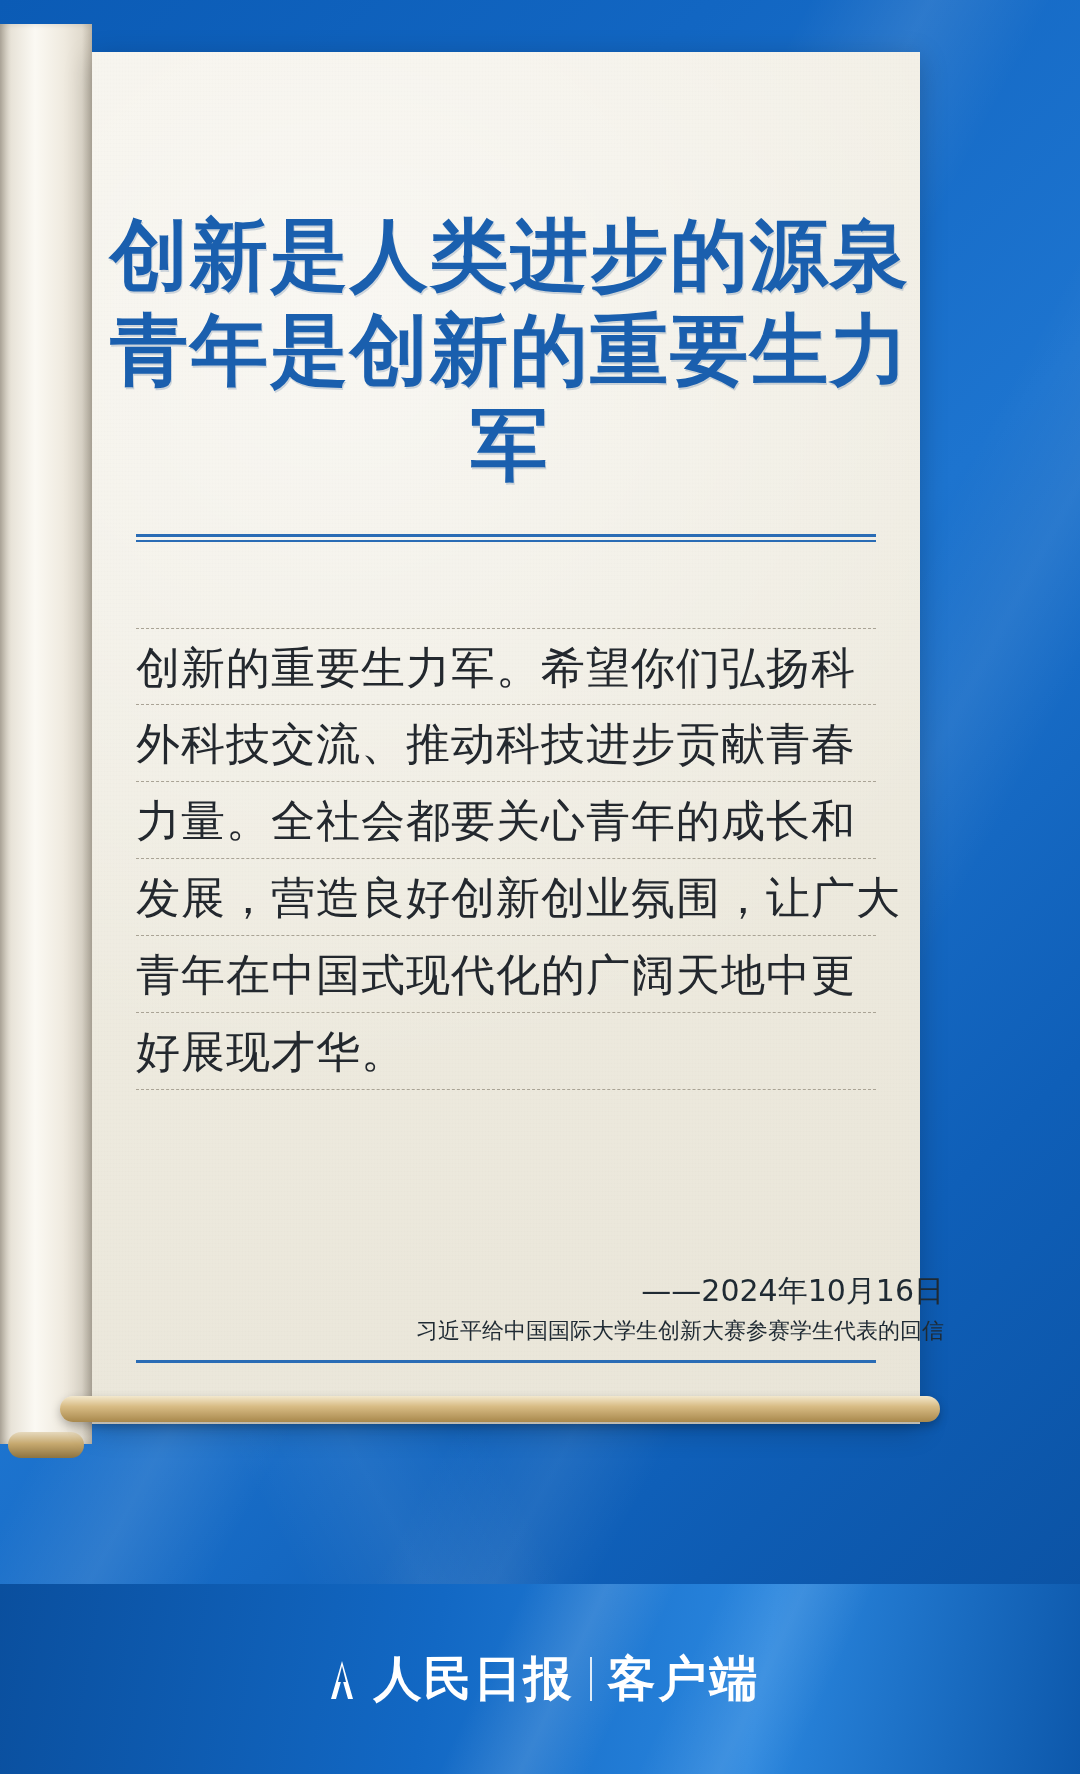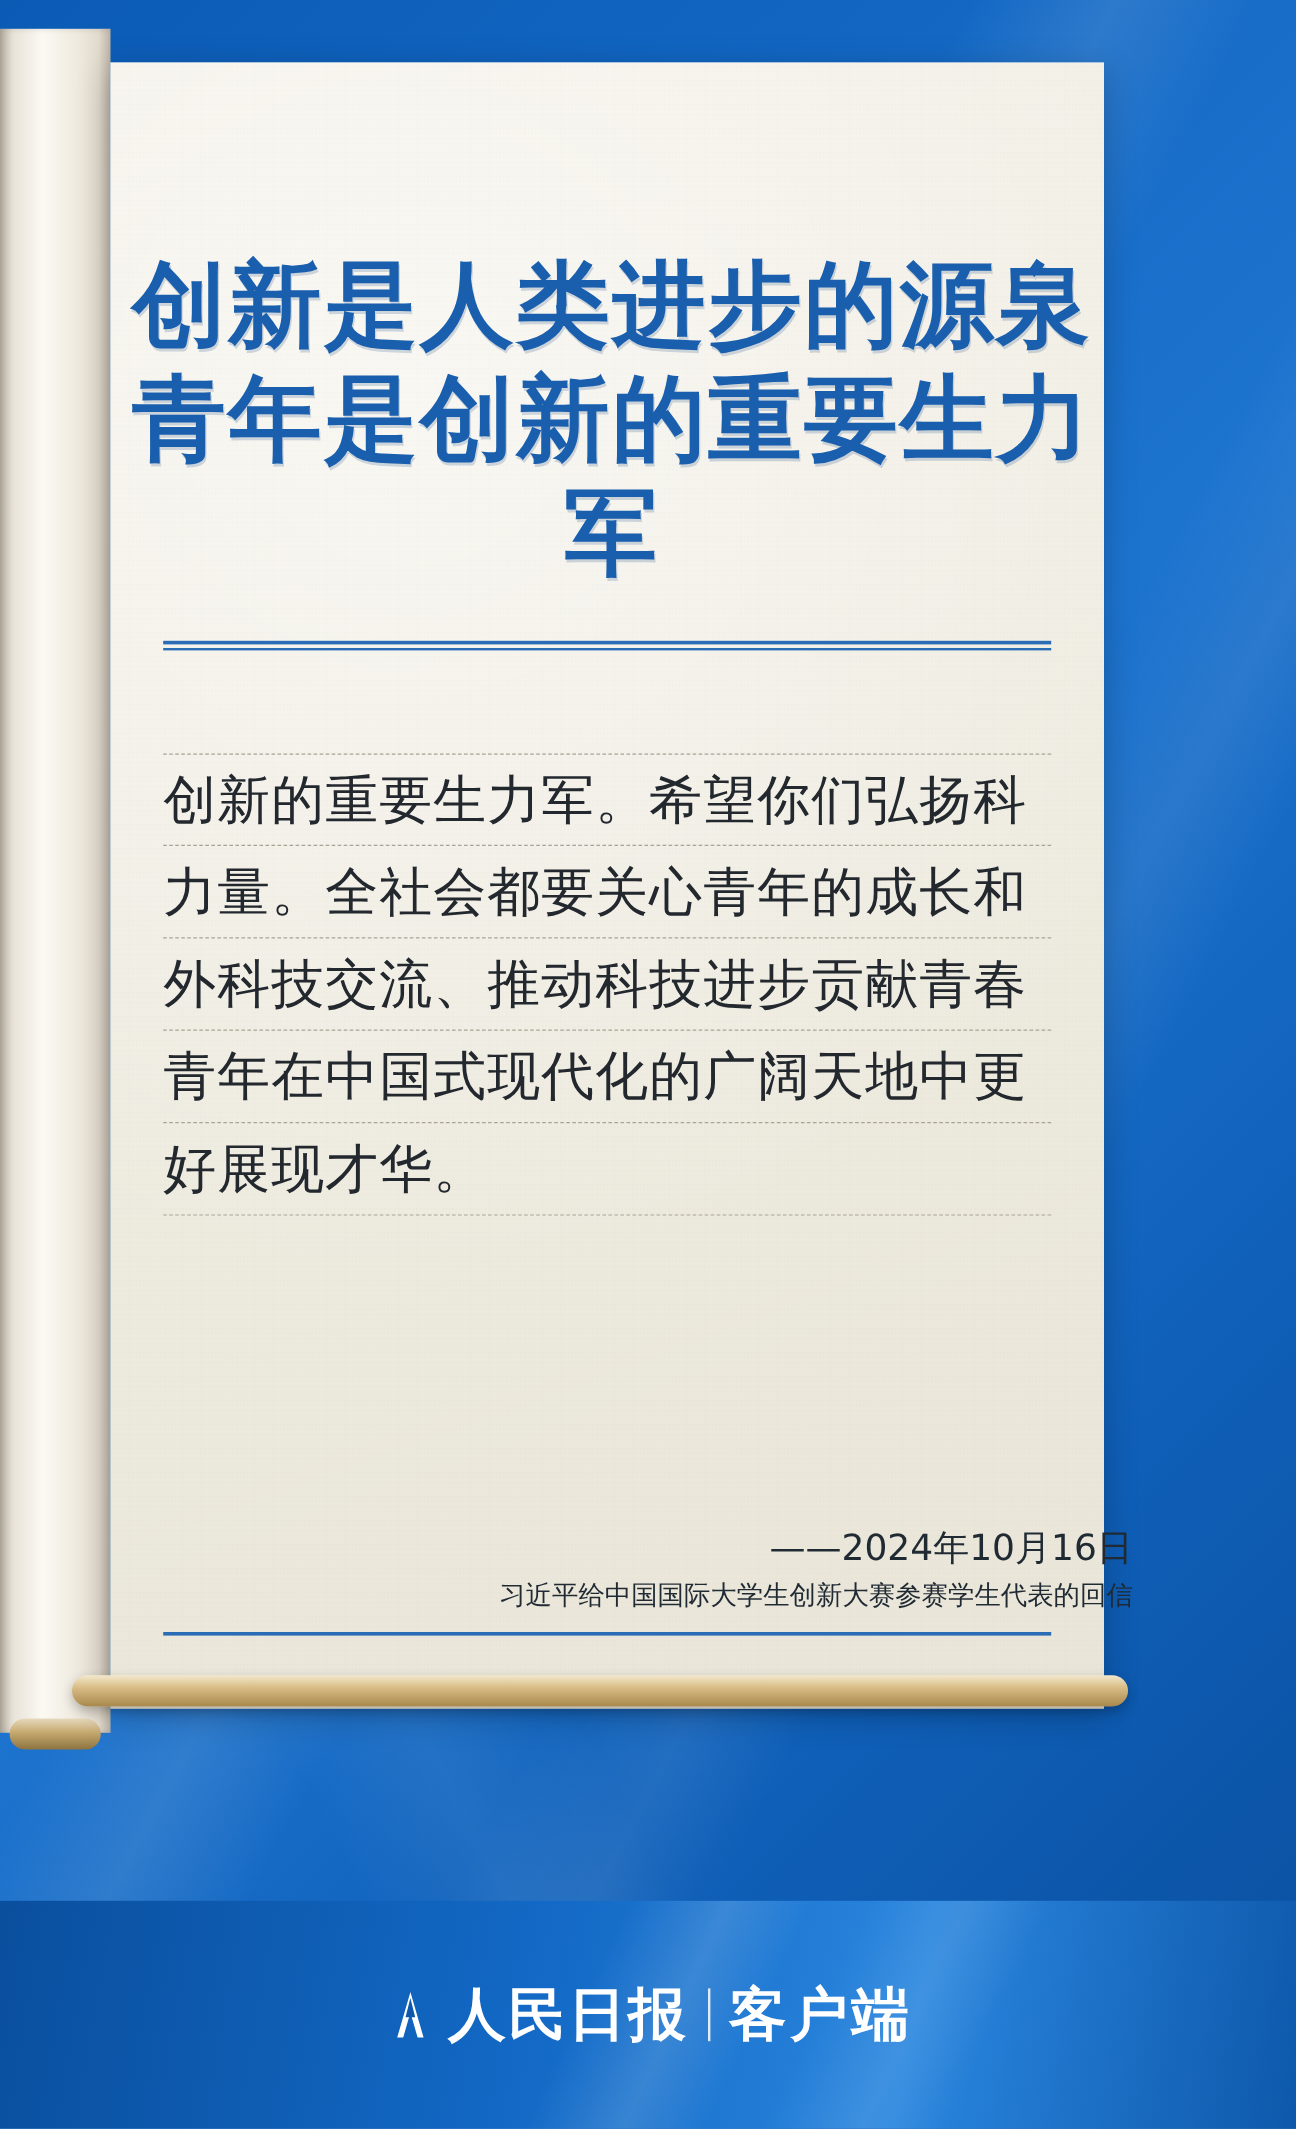--- a/index.html
+++ b/index.html
@@ -168,22 +168,23 @@
 
 <div class="title-block">
   <div class="title-line">创新是人类进步的源泉</div>
   <div class="title-line">青年是创新的重要生力军</div>
 </div>
 
 <div class="rule-top"></div>
 
 <div class="body-wrap">
   <div class="body-line">创新的重要生力军。希望你们弘扬科</div>
+  <div class="body-line">外科技交流、推动科技进步贡献青春</div>
   <div class="body-line">力量。全社会都要关心青年的成长和</div>
-  <div class="body-line">外科技交流、推动科技进步贡献青春</div>
+  <div class="body-line">发展，营造良好创新创业氛围，让广大</div>
   <div class="body-line">青年在中国式现代化的广阔天地中更</div>
   <div class="body-line">好展现才华。</div>
 </div>
 
 <div class="sig">
   <div class="sig-date">——2024年10月16日</div>
   <div class="sig-source">习近平给中国国际大学生创新大赛参赛学生代表的回信</div>
 </div>
 <div class="rule-bottom"></div>
 

